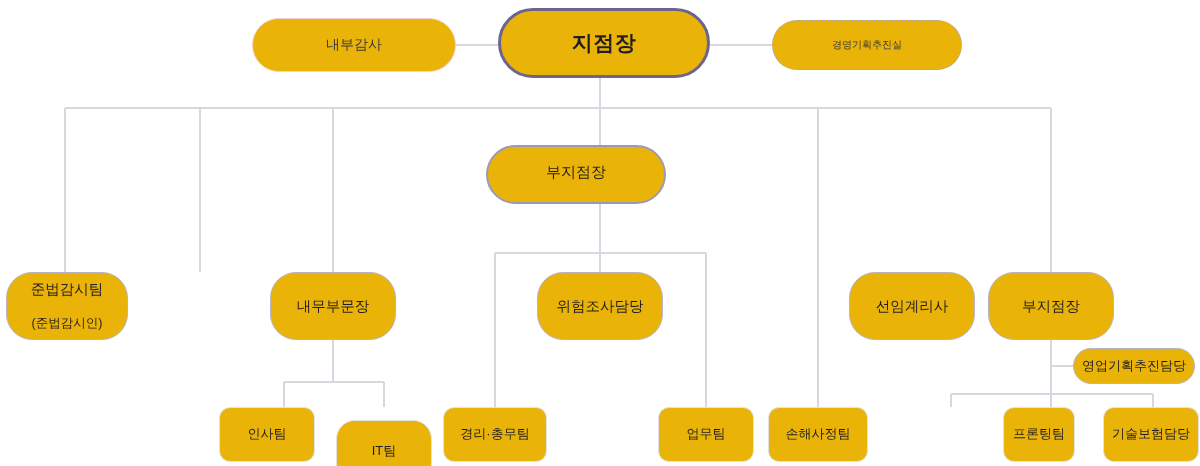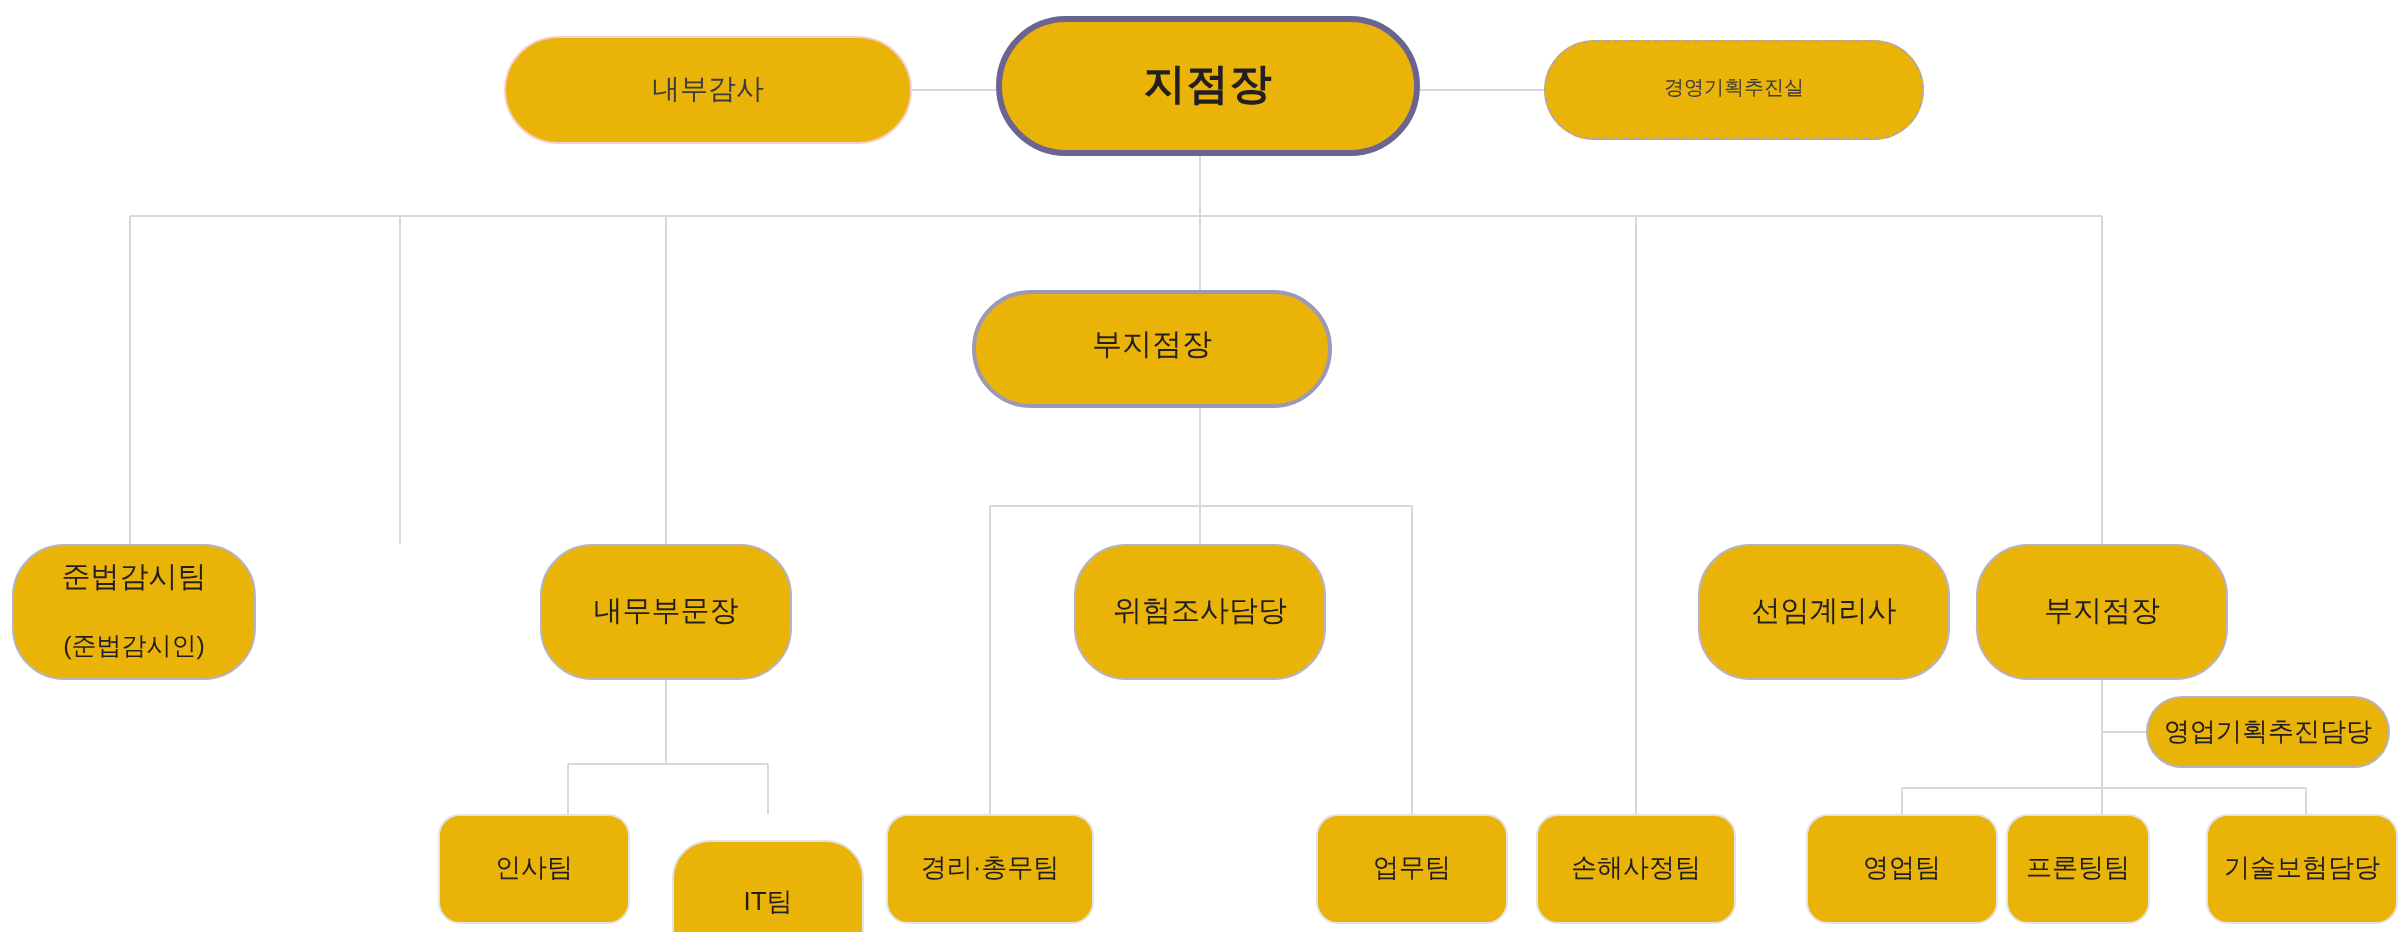--- a/index.html
+++ b/index.html
@@ -197,23 +197,20 @@
   </div>
 
   <div class="node n-team" style="left:658px; top:407px; width:96px; height:55px;">
     <span class="node-label">업무팀</span>
   </div>
 
   <div class="node n-team" style="left:768px; top:407px; width:100px; height:55px;">
     <span class="node-label">손해사정팀</span>
   </div>
 
-  <div class="node n-team" style="left:903px; top:407px; width:96px; height:55px;">
-    <span class="node-label">영업팀</span>
-  </div>
 
   <div class="node n-team" style="left:1003px; top:407px; width:72px; height:55px;">
     <span class="node-label">프론팅팀</span>
   </div>
 
   <div class="node n-team" style="left:1103px; top:407px; width:96px; height:55px;justify-content:center;">
     <span class="node-label">기술보험담당</span>
   </div>
 
 </div>

